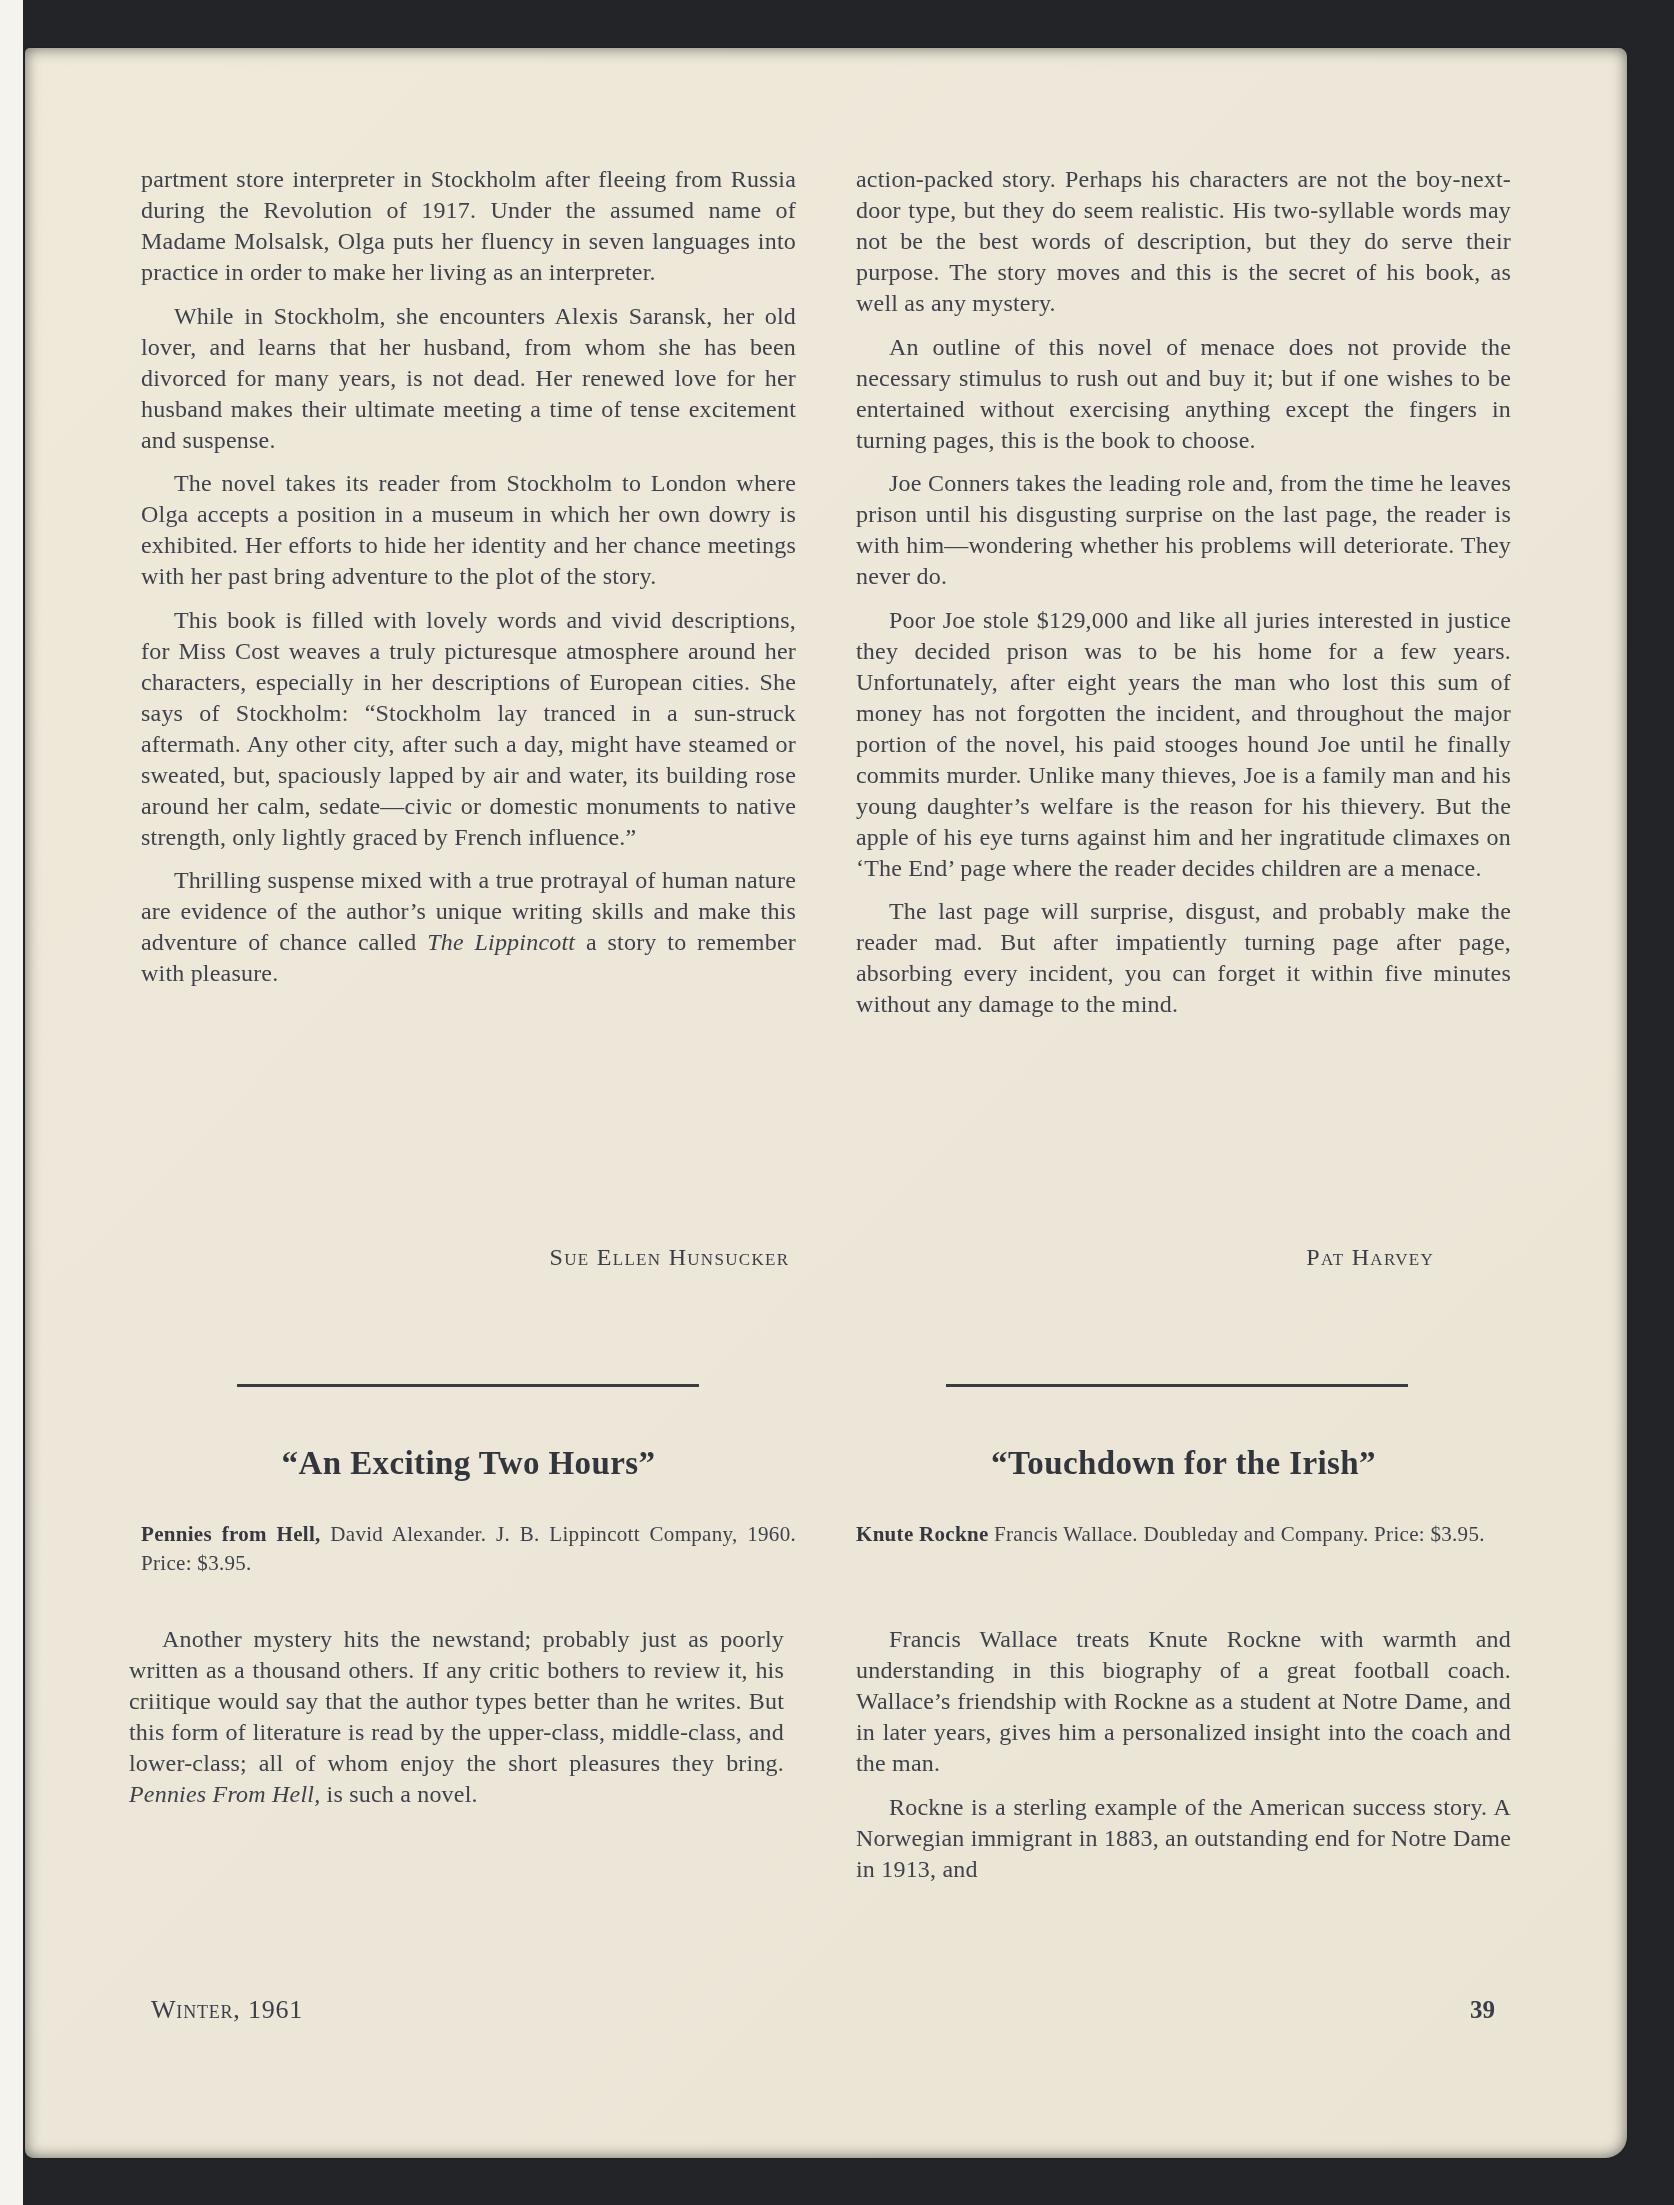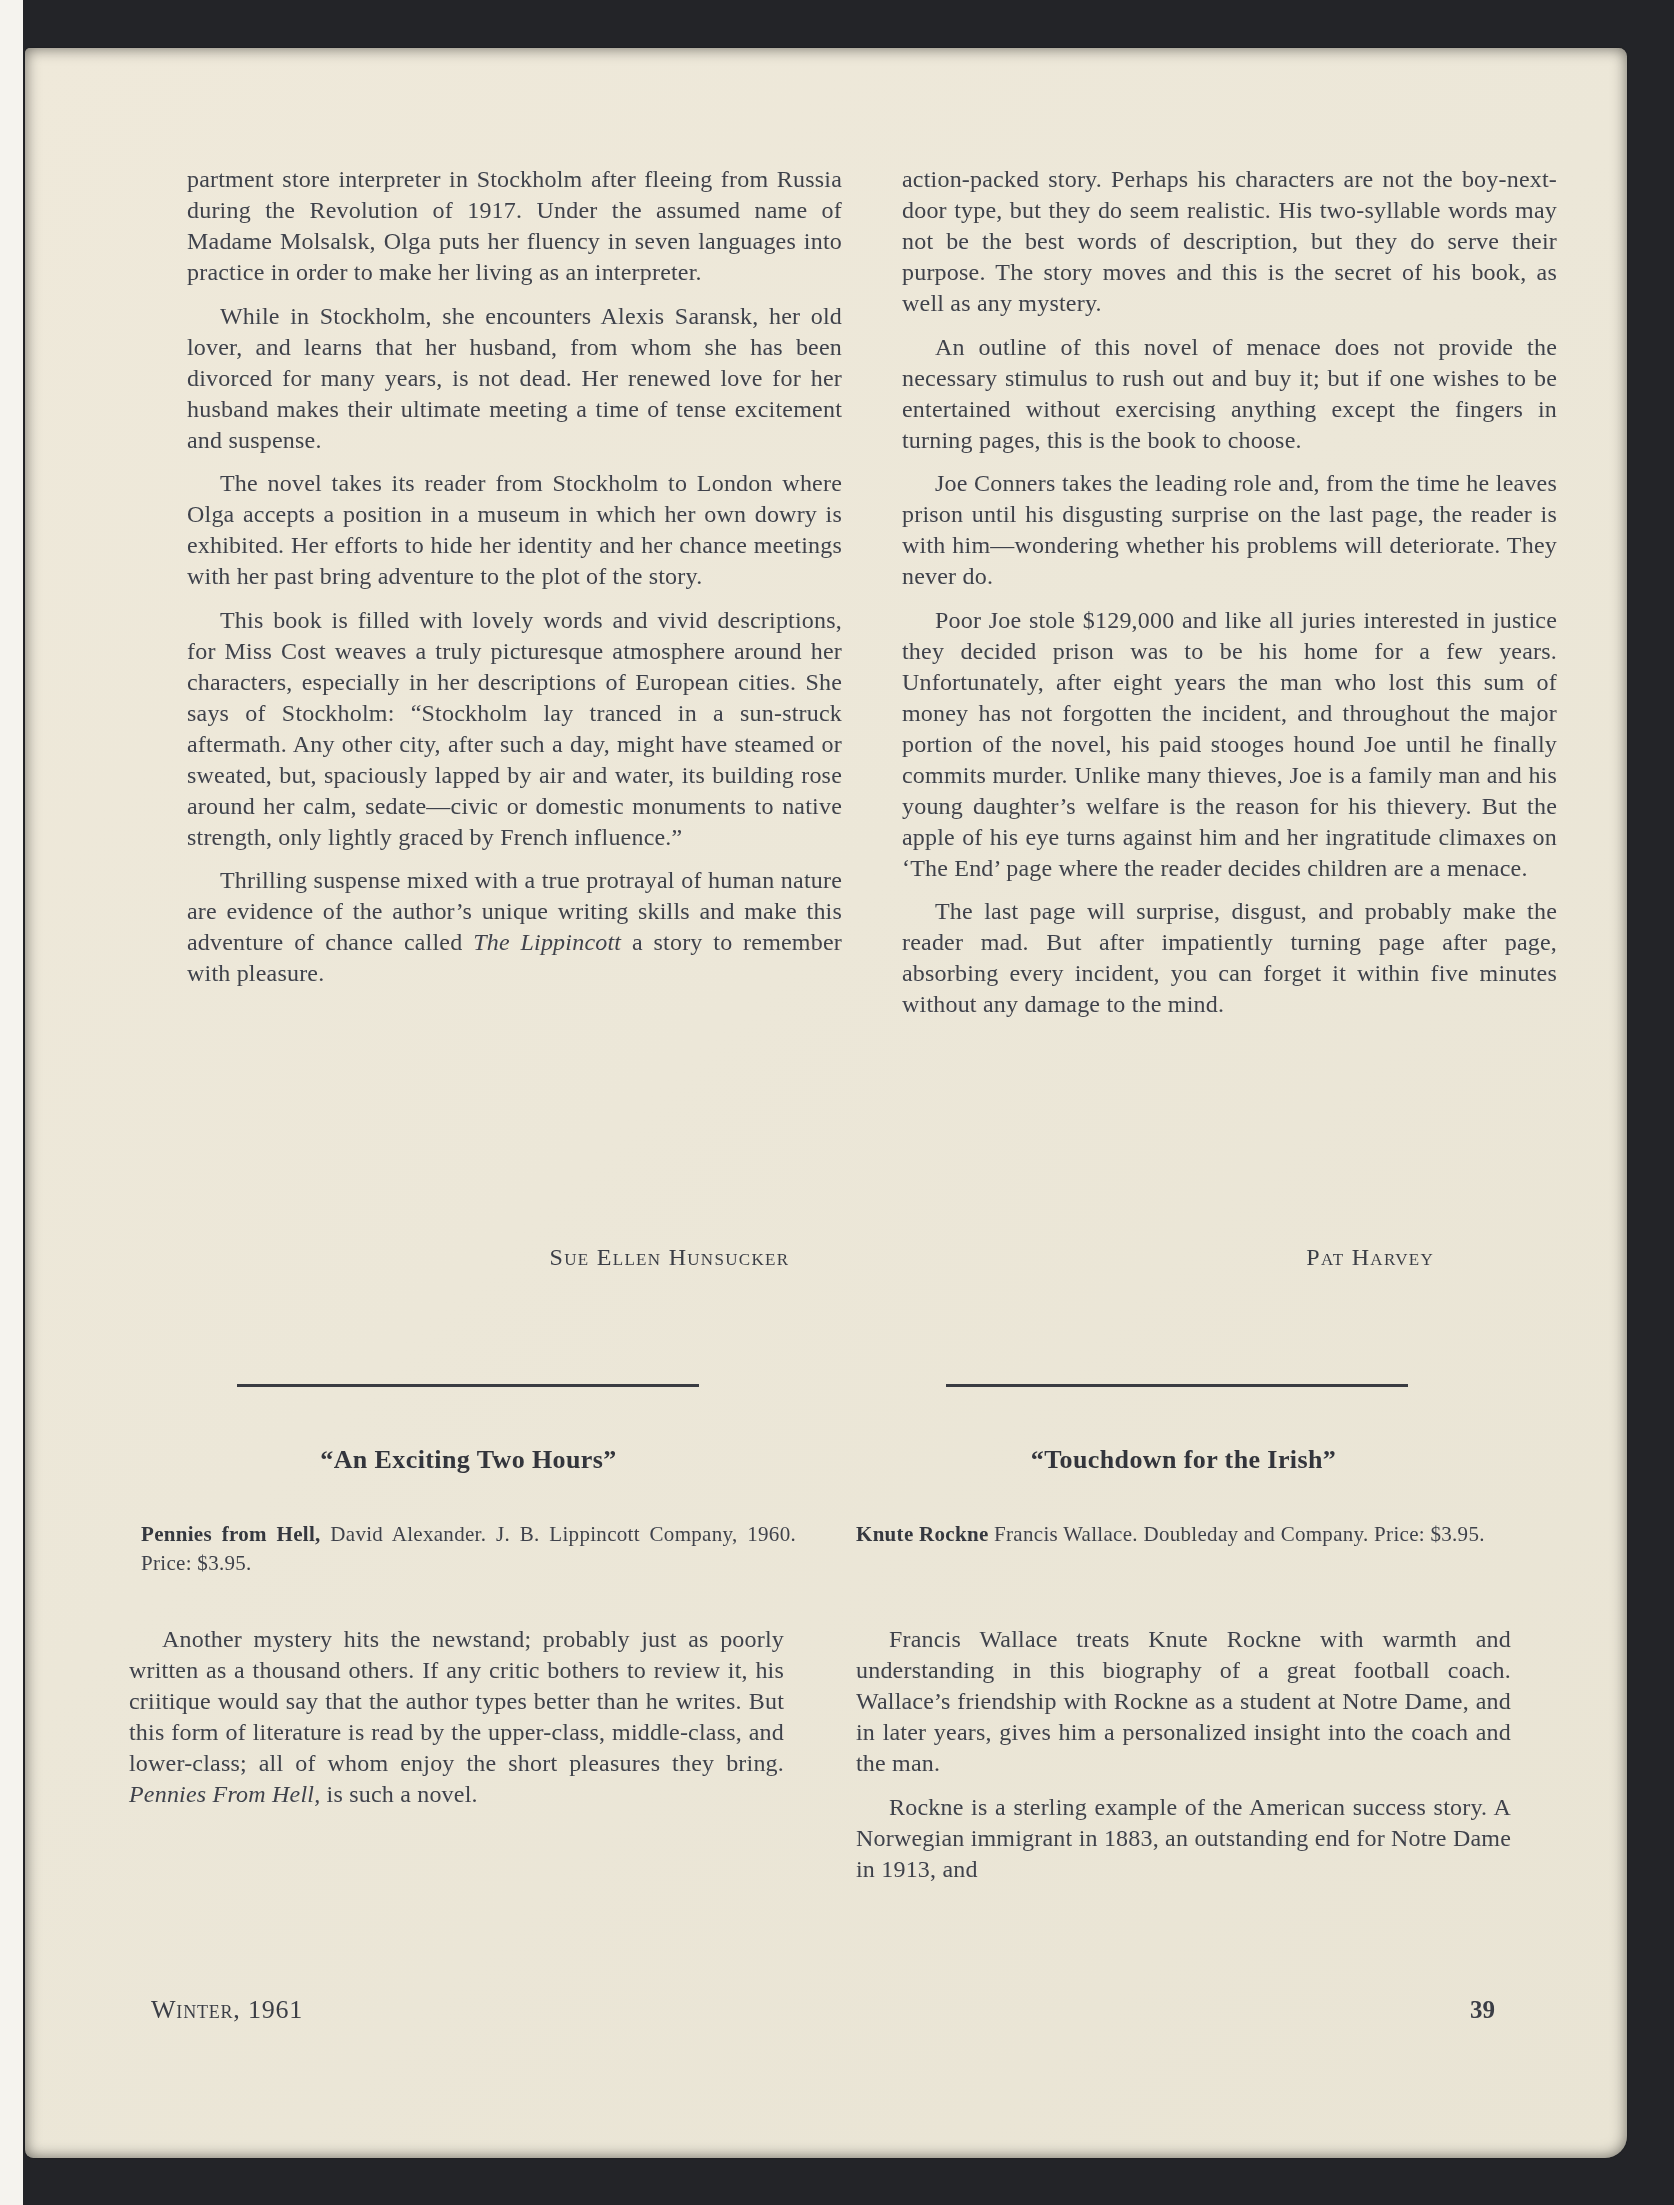--- a/index.html
+++ b/index.html
@@ -27,21 +27,20 @@
   }
   .col {
     position: absolute;
     top: 116px;
     width: 655px;
     color: #3f424b;
     font-size: 24px;
     line-height: 31px;
     text-align: justify;
     letter-spacing: 0.2px;
-    margin-left: 46px;
   }
   .col-left  { left: 116px; }
   .col-right { left: 831px; }
   .col p { margin: 0 0 12.6px 0; }
   .indent { text-indent: 33px; }
   .sig {
     position: absolute;
     top: 1196px;
     width: 655px;
     text-align: right;
@@ -59,21 +58,21 @@
     height: 2.5px;
     background: #3a3c42;
   }
   .rule-left  { left: 212px; }
   .rule-right { left: 921px; }
   .section-heading {
     position: absolute;
     top: 1397px;
     width: 655px;
     text-align: center;
-    font-size: 26px;
+    font-size: 33px;
     font-weight: 700;
     color: #33353c;
     letter-spacing: 0.4px;
   }
   .heading-left  { left: 116px; }
   .heading-right { left: 831px; }
   .bookinfo {
     position: absolute;
     top: 1472px;
     width: 655px;

